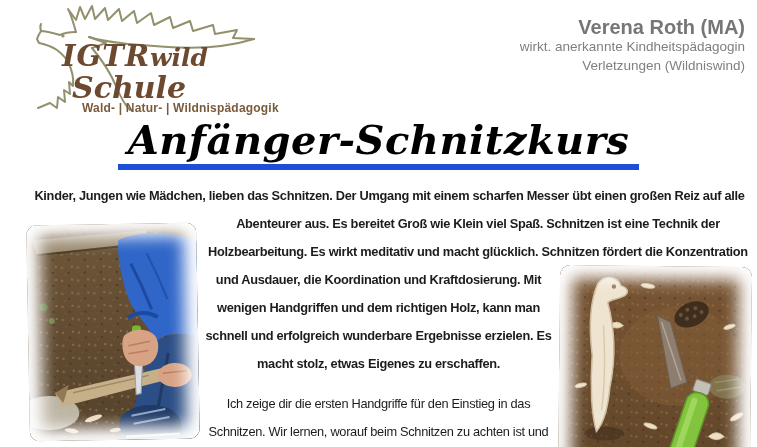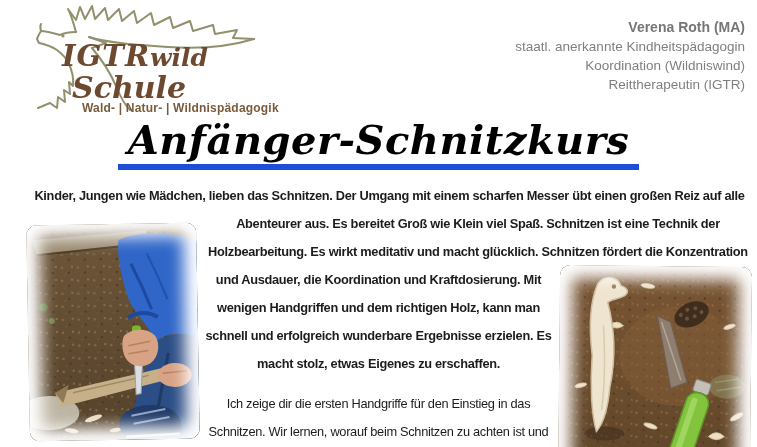--- a/index.html
+++ b/index.html
@@ -16,21 +16,21 @@
   .brand .suffix{font-size:25px;text-align:right;}
   .brand2{position:absolute;left:46px;top:68px;color:#6d4930;
           font-family:"DejaVu Serif",serif;font-style:italic;font-weight:700;
           font-size:30px;white-space:nowrap;text-align:center;}
   .tagline{position:absolute;left:56px;top:99px;color:#7a5a3c;
            font-size:12px;font-weight:700;letter-spacing:.2px;white-space:nowrap;}
 
   
   .contact{position:absolute;right:12px;top:18px;text-align:right;color:#7f7f7f;
            font-size:13.5px;line-height:19px;}
-  .contact .name{font-weight:700;color:#767676;font-size:14px;}
+  .contact .name{font-weight:700;color:#767676;font-size:20px;}
 
   
   .title-row{position:absolute;top:116px;left:0;width:100%;text-align:center;}
   .title-row h1{display:inline-block;margin:0;padding:0 10px 1px 10px;
                 font-family:"DejaVu Serif",serif;font-style:italic;font-weight:800;
                 font-size:40px;color:#000;letter-spacing:.5px;
                 border-bottom:6px solid #1d4ed8;}
 
   
   .content{position:absolute;top:182px;left:28px;right:6px;color:#1c1c1c;}
@@ -71,23 +71,22 @@
         <circle cx="37" cy="34" r="1.6" fill="#93906e" stroke="none"></circle>
       </g>
     </svg>
     <div class="brand"><span class="caps">IGTR</span><span class="suffix">wild</span></div>
     <div class="brand2">Schule</div>
     <div class="tagline">Wald- | Natur- | Wildnispädagogik</div>
   </div>
 
   <div class="contact">
     <div class="name">Verena Roth (MA)</div>
-    <div>staatl. anerkannte Kindheitspädagogin</div>
-    <div>Koordination (Wildniswind)</div>
-    <div>Reittherapeutin (IGTR)</div>
+    <div>wirkt. anerkannte Kindheitspädagogin</div>
+    <div>Verletzungen (Wildniswind)</div>
   </div>
 
   <div class="title-row">
     <h1>Anfänger-Schnitzkurs</h1>
   </div>
 
   <div class="content">
 
     <div class="push-l"></div>
     <div class="photo left">

